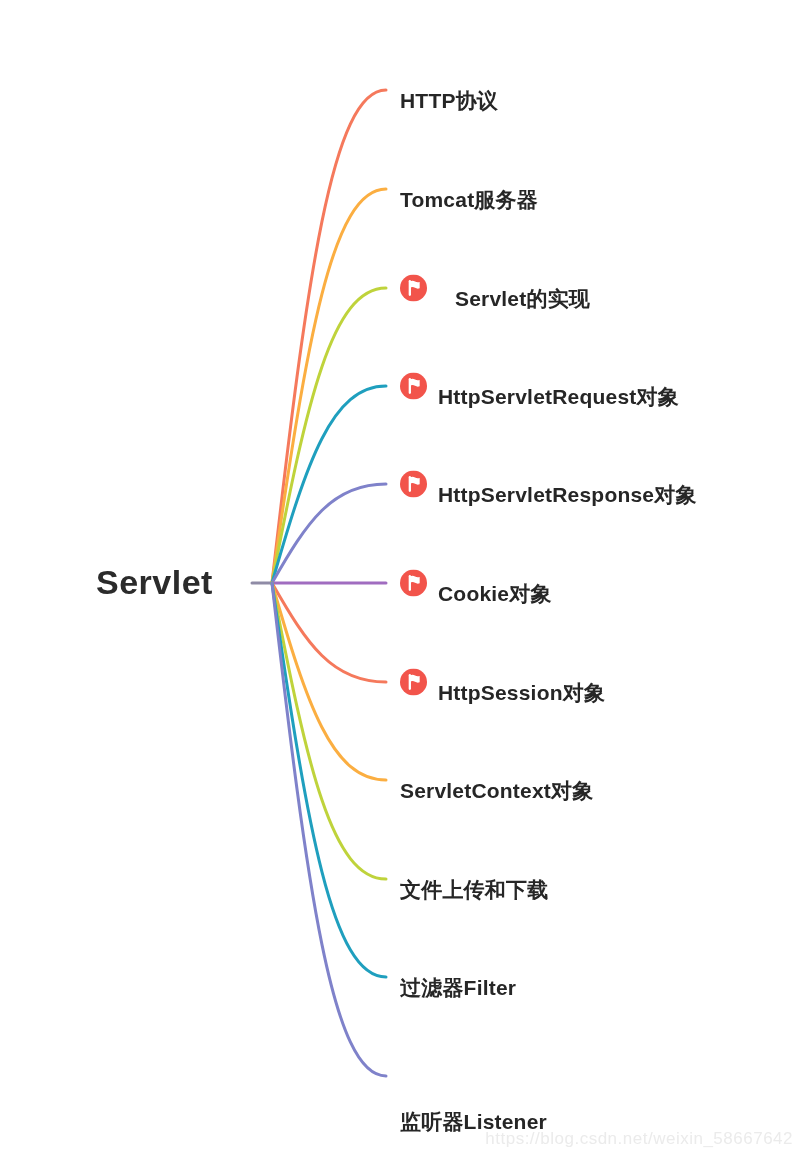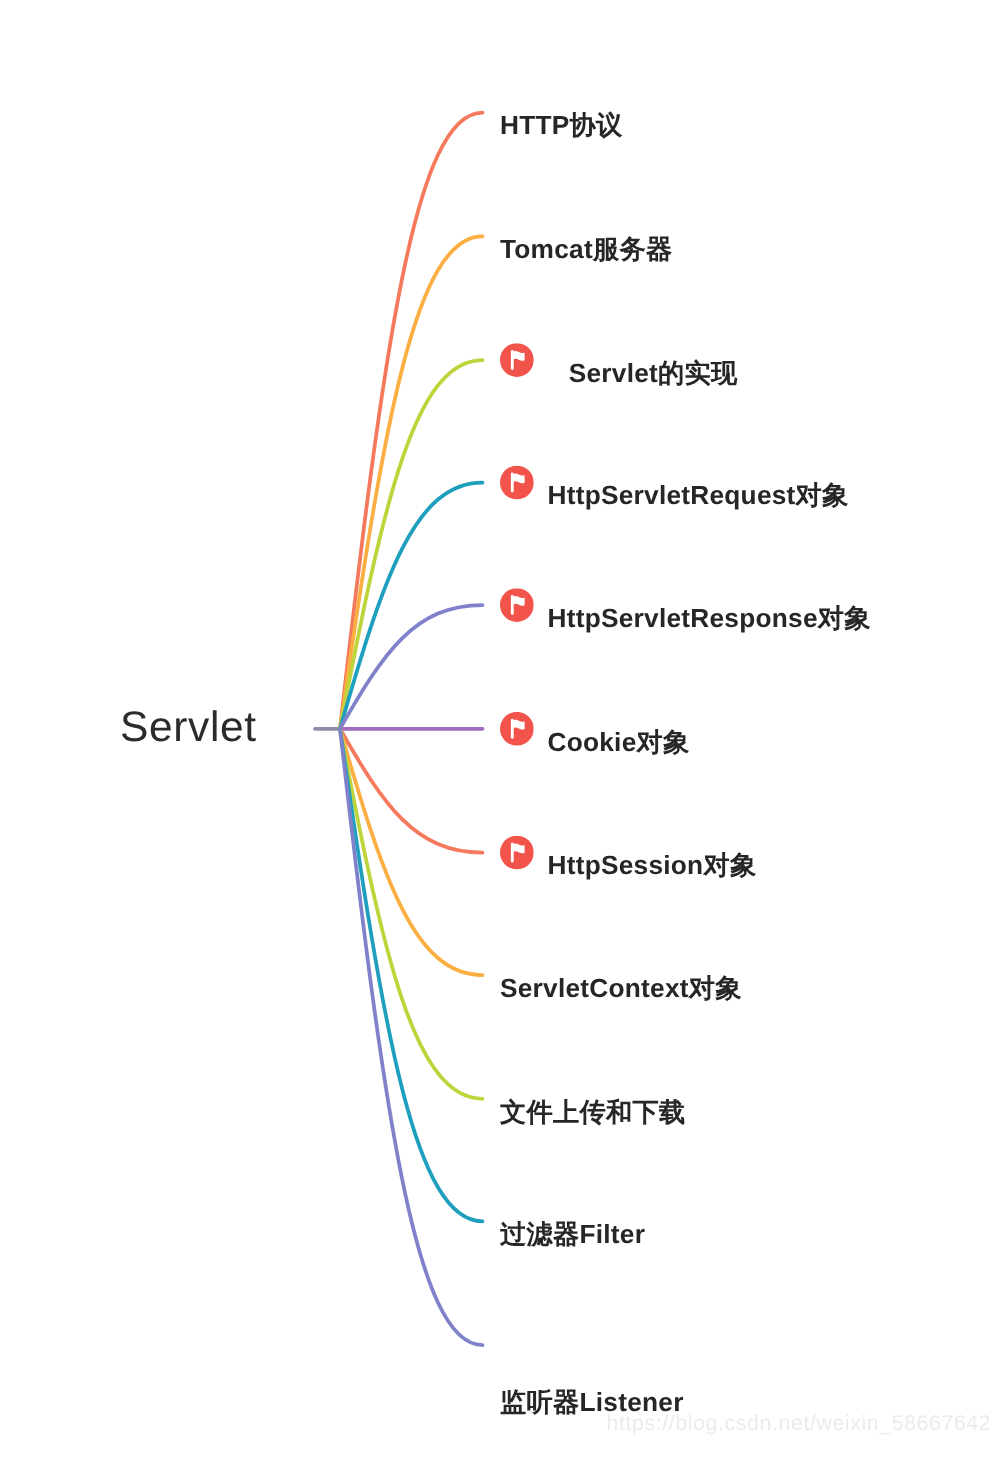--- a/index.html
+++ b/index.html
@@ -11,21 +11,21 @@
     font-family:"Liberation Sans","DejaVu Sans",sans-serif;
   }
   svg.links { position:absolute; left:0; top:0; }
   .root-node {
     position:absolute;
     left:96px; top:583px;
     transform:translateY(-52%);
   }
   .root-label {
     font-size:34px;
-    font-weight:normal;
+    font-weight:bold;
     color:#2b2b2b;
     letter-spacing:0.5px;
     white-space:nowrap;
   }
   .branch-node {
     position:absolute;
     left:400px;
     transform:translateY(-50%);
     display:flex;
     align-items:center;

